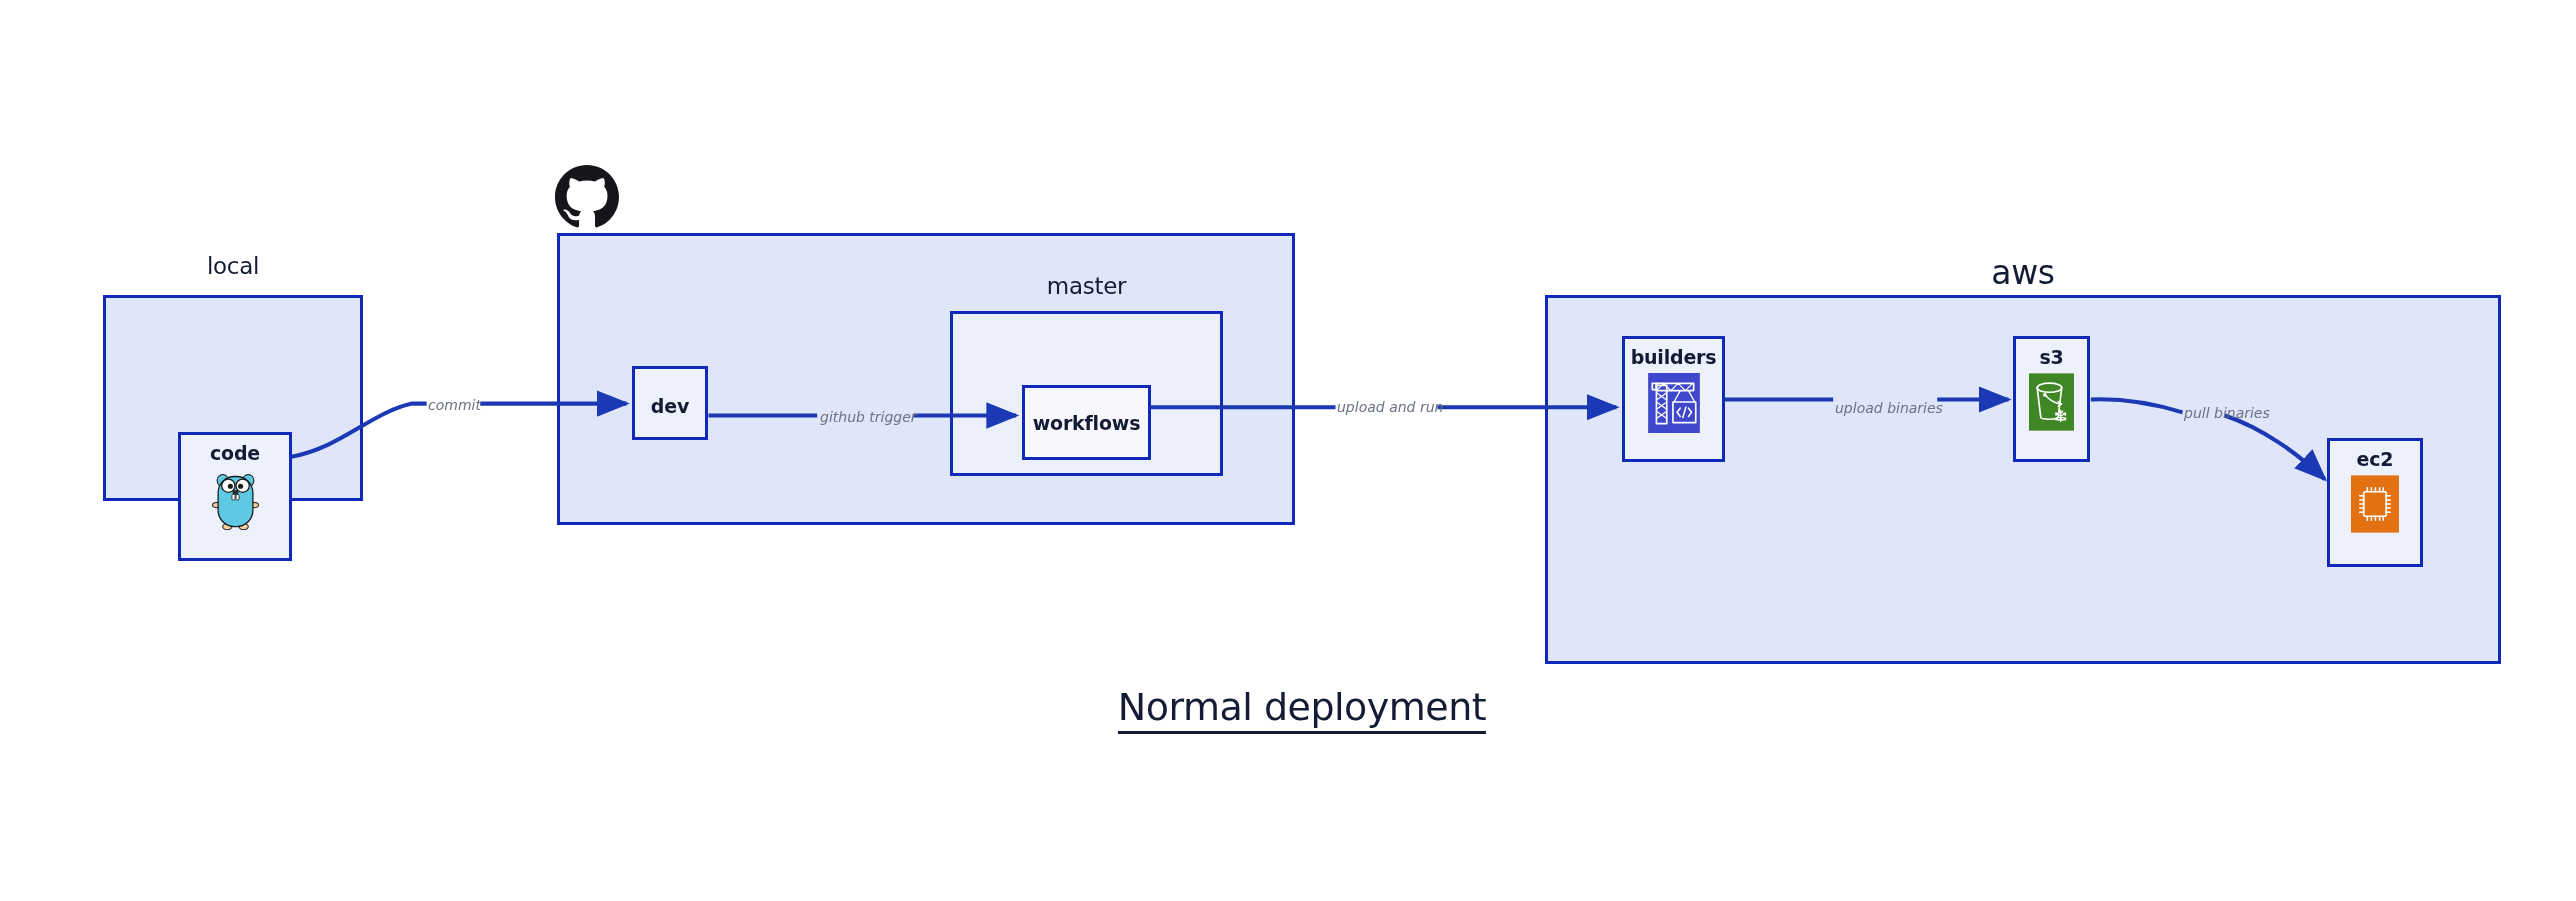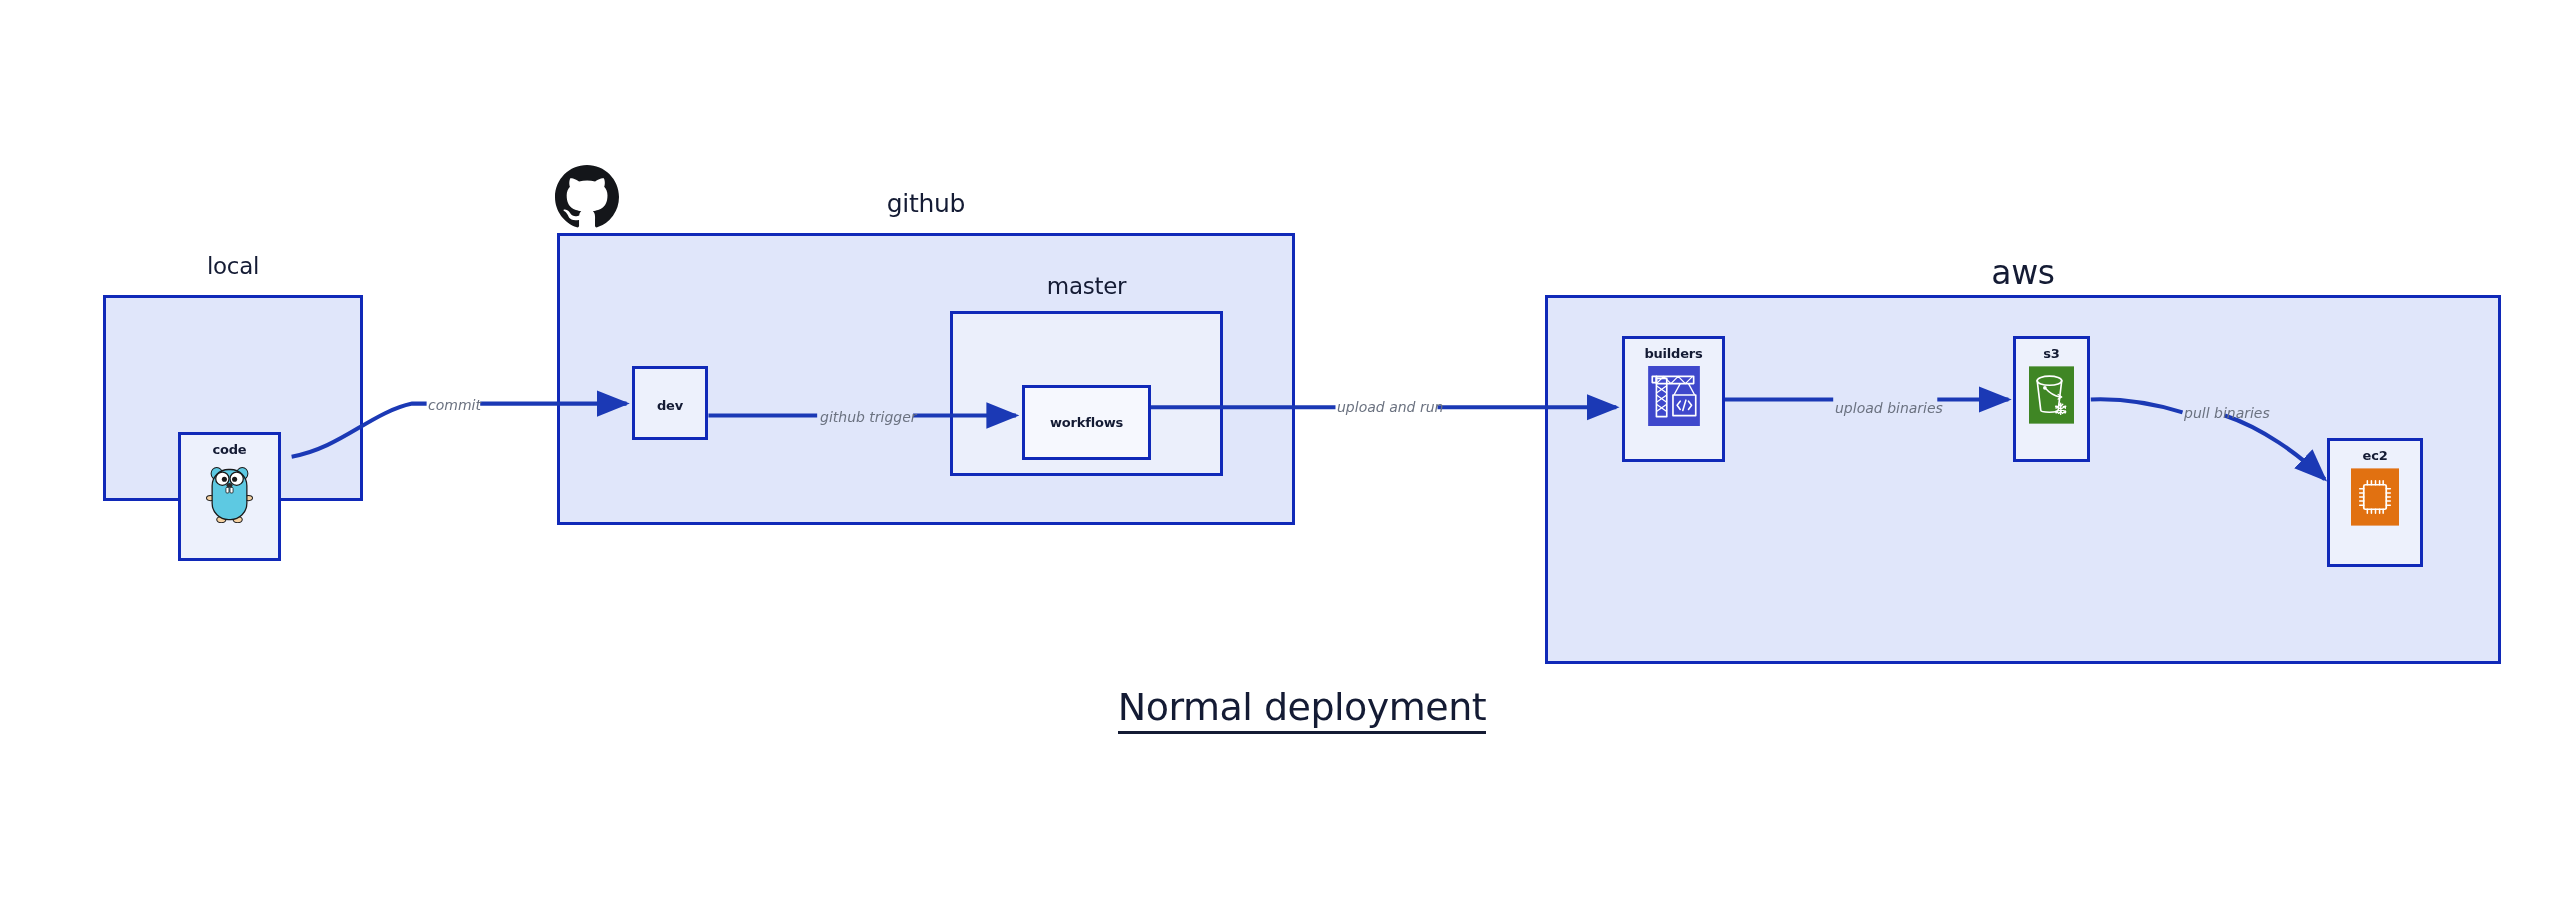--- a/index.html
+++ b/index.html
@@ -46,21 +46,21 @@
     border: 3.1px solid #1029B8;
     background: #EDF1FC;
     display: flex;
     flex-direction: column;
     align-items: center;
   }
   .node-label {
     font-family: "DejaVu Sans", sans-serif;
     font-weight: 700;
     color: #141B34;
-    font-size: 13px;
+    font-size: 19px;
     letter-spacing: -0.2px;
     margin-top: 7.2px;
     white-space: nowrap;
   }
   .node-icon {
     margin-top: 5.2px;
     line-height: 0;
   }
 
   
@@ -141,21 +141,20 @@
     <svg viewBox="0 0 16 16" width="64" height="64" aria-hidden="true">
       <path fill="#14161A" d="M8 0C3.58 0 0 3.58 0 8c0 3.54 2.29 6.53 5.47 7.59.4.07.55-.17.55-.38
         0-.19-.01-.82-.01-1.49-2.01.37-2.53-.49-2.69-.94-.09-.23-.48-.94-.82-1.13-.28-.15-.68-.52-.01-.53.63-.01
         1.08.58 1.23.82.72 1.21 1.87.87 2.33.66.07-.52.28-.87.51-1.07-1.78-.2-3.64-.89-3.64-3.95
         0-.87.31-1.59.82-2.15-.08-.2-.36-1.02.08-2.12 0 0 .67-.21 2.2.82.64-.18 1.32-.27
         2-.27.68 0 1.36.09 2 .27 1.53-1.04 2.2-.82 2.2-.82.44 1.1.16 1.92.08
         2.12.51.56.82 1.27.82 2.15 0 3.07-1.87 3.75-3.65 3.95.29.25.54.73.54
         1.48 0 1.07-.01 1.93-.01 2.2 0 .21.15.46.55.38A8.013 8.013 0 0 0 16 8c0-4.42-3.58-8-8-8Z"></path>
     </svg>
   </div>
-  <div class="group-label" style="left:557px; top:189px; width:738px; font-size:25px;">github</div>
   <div class="group" style="left:557px; top:233px; width:738px; height:292px;"></div>
 
   <div class="group-label" style="left:950px; top:273px; width:273px; font-size:23px;">master</div>
   <div class="group inner" style="left:950px; top:311px; width:273px; height:165px;"></div>
 
   <div class="group-label" style="left:1545px; top:253px; width:956px; font-size:33px;">aws</div>
   <div class="group" style="left:1545px; top:295px; width:956px; height:369px;"></div>
 
   <svg id="edges" viewBox="0 0 5054 1750">
     <g fill="none" stroke="#1B39B5" stroke-width="8" stroke-linecap="butt">
@@ -176,21 +175,21 @@
       <path d="M 4318,806 C 4390,830 4460,880 4512,930" marker-end="url(#arrowhead)"></path>
     </g>
   </svg>
 
   <div class="edge-label" style="left:428px; top:397px;">commit</div>
   <div class="edge-label" style="left:820px; top:409px;">github trigger</div>
   <div class="edge-label" style="left:1337px; top:399px;text-align:right;">upload and run</div>
   <div class="edge-label" style="left:1835px; top:400px;">upload binaries</div>
   <div class="edge-label" style="left:2184px; top:405px;">pull binaries</div>
 
-  <div class="node" style="left:178px; top:432px; width:103px; height:129px;">
+  <div class="node" style="left:178px; top:432px; width:114px; height:129px;">
     <div class="node-label">code</div>
     <div class="node-icon">
       <svg width="47" height="61" viewBox="0 0 92 118">
 
         <ellipse cx="21" cy="22" rx="11" ry="12" fill="#5DC9E2" stroke="#1A1A1A" stroke-width="2"></ellipse>
         <ellipse cx="71" cy="22" rx="11" ry="12" fill="#5DC9E2" stroke="#1A1A1A" stroke-width="2"></ellipse>
 
         <ellipse cx="9" cy="70" rx="8" ry="5" fill="#F6D2A2" stroke="#1A1A1A" stroke-width="2"></ellipse>
         <ellipse cx="83" cy="70" rx="8" ry="5" fill="#F6D2A2" stroke="#1A1A1A" stroke-width="2"></ellipse>
 

